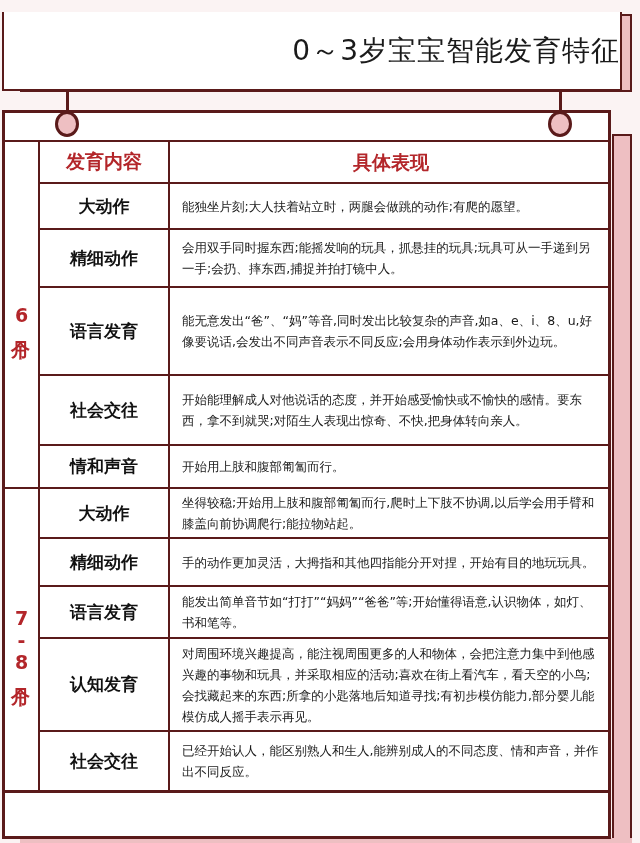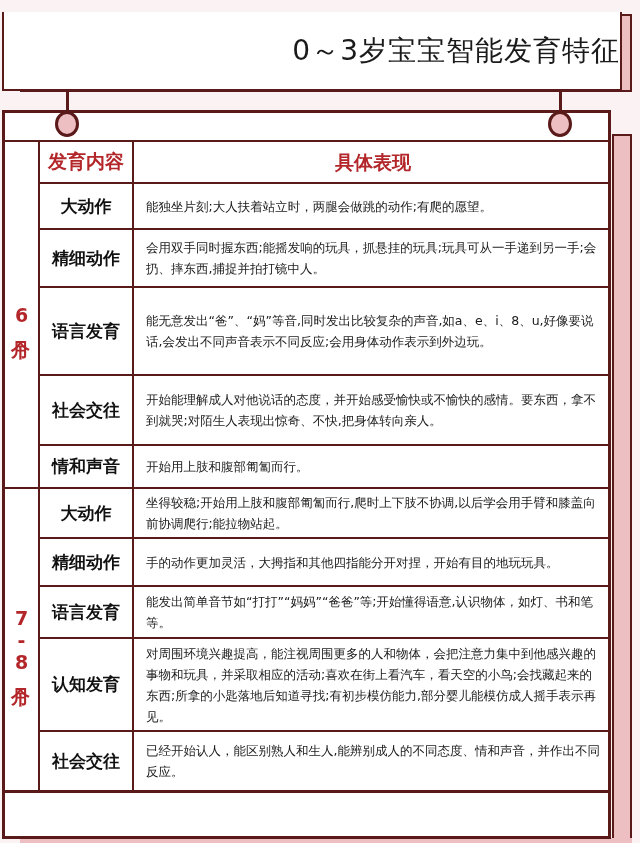--- a/index.html
+++ b/index.html
@@ -42,21 +42,21 @@
   }
 
   .grid { position: absolute; left: 0; top: 27px; width: 603px; }
   .age-block { position: absolute; left: 0; width: 35px; border-top: 2px solid #5a1a1a; border-right: 2px solid #5a1a1a; box-sizing: border-box; display: flex; align-items: center; justify-content: center; }
   .age-label {
     color: #b3262a; font-weight: bold; font-size: 19px; line-height: 22px;
     writing-mode: vertical-rl; text-orientation: upright; letter-spacing: 0;
   }
   .row { position: absolute; left: 35px; width: 568px; display: flex; border-top: 2px solid #5a1a1a; box-sizing: border-box; }
   .cat {
-    width: 94px; border-right: 2px solid #5a1a1a; box-sizing: border-box;
+    width: 130px; border-right: 2px solid #5a1a1a; box-sizing: border-box;
     display: flex; align-items: center; justify-content: center;
     font-weight: bold; font-size: 17px; color: #111;
   }
   .desc {
     flex: 1; padding: 0 8px 0 12px; box-sizing: border-box;
     display: flex; align-items: center;
     font-size: 12.5px; line-height: 21px; color: #1a1a1a;
   }
   .hdr .cat, .hdr .desc { color: #b3262a; font-weight: bold; font-size: 19px; justify-content: center; }
   .bottom-row { position: absolute; left: 0; width: 603px; border-top: 3px solid #5a1a1a; box-sizing: border-box; }

